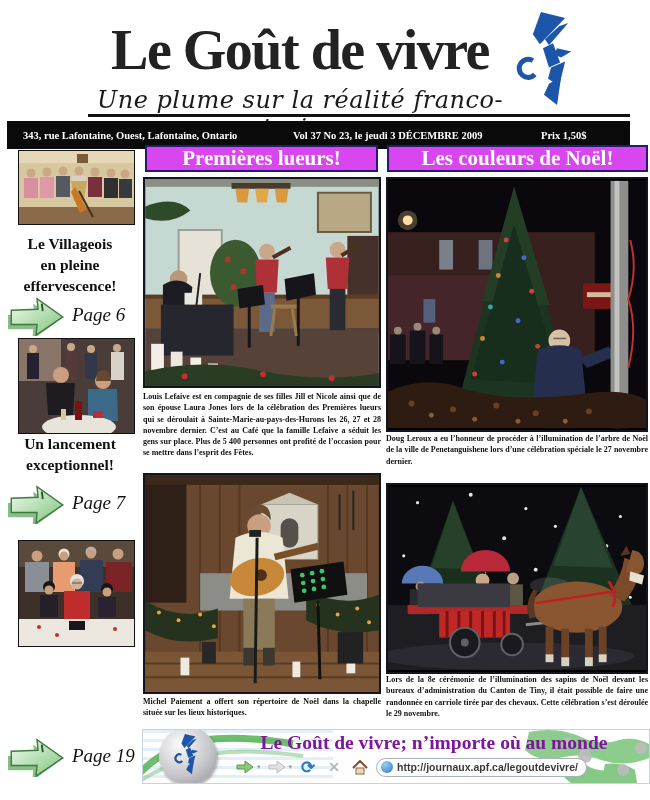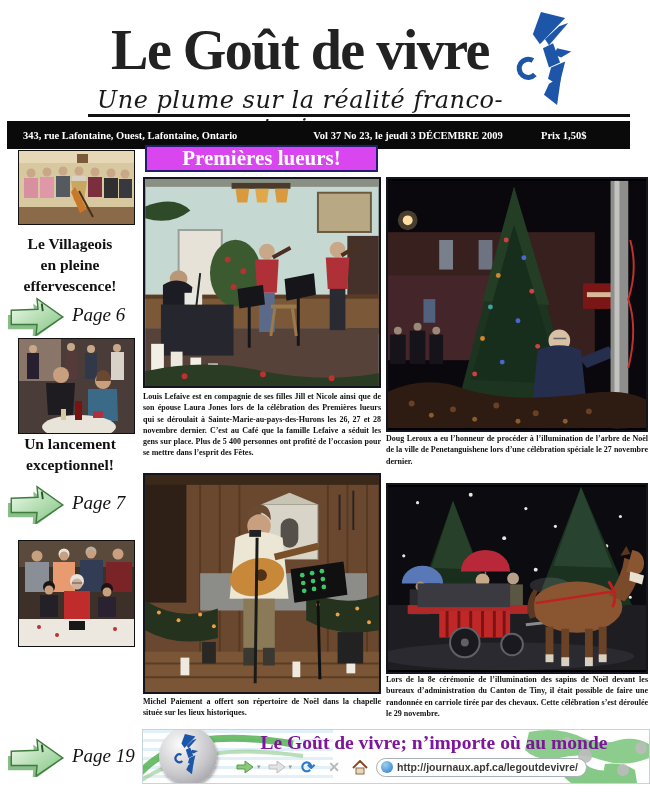--- a/index.html
+++ b/index.html
@@ -12,21 +12,21 @@
     font-size:56px;font-weight:bold;letter-spacing:-1.5px;color:#222;}
   .mast-tag{left:40px;top:86px;width:520px;text-align:center;
     font-family:"DejaVu Serif",serif;font-style:italic;font-size:24px;color:#1a1a1a;letter-spacing:.5px;}
   .mast-rule{left:88px;top:114px;width:542px;height:3px;background:#111;}
   .mast-bird{left:512px;top:10px;width:72px;height:106px;}
 
   
   .infobar{left:7px;top:121px;width:623px;height:28px;background:#0a0a0a;color:#fff;
     font-size:10.5px;font-weight:bold;display:flex;align-items:center;}
   .infobar .adr{margin-left:16px;width:270px;}
-  .infobar .ed{width:230px;text-align:center;}
+  .infobar .ed{width:230px;text-align:left;}
   .infobar .pr{margin-left:18px;}
 
   
   .banner{height:23px;background:#d946ef;border:2px solid #241c6e;color:#fff;
     font-size:21px;font-weight:bold;text-align:center;line-height:23px;}
   .banner-mid{left:145px;top:145px;width:229px;}
   .banner-right{left:387px;top:145px;width:257px;}
 
   
   .photo{background:#000;}
@@ -330,20 +330,21 @@
       <line x1="176" y1="128" x2="178" y2="208" stroke="#101010" stroke-width="3"></line>
       <rect x="36" y="186" width="9" height="18" fill="#eeeae0"></rect>
         <rect x="150" y="190" width="8" height="16" fill="#eeeae0"></rect>
         <rect x="205" y="182" width="9" height="20" fill="#eeeae0"></rect>
       <rect x="58" y="170" width="14" height="22" fill="#2a2824"></rect>
         <rect x="196" y="160" width="26" height="32" fill="#222"></rect>
     </svg>
   </div>
   <div class="abs cap cap-mid" style="top:696px;">Michel Paiement a offert son répertoire de Noël dans la chapelle située sur les lieux historiques.</div>
 
+  <div class="abs banner banner-right">Les couleurs de Noël!</div>
 
   <div class="abs photo b2" style="left:386px;top:177px;width:258px;height:251px;">
     <svg viewBox="0 0 262 251">
       <rect width="262" height="251" fill="#0a080c"></rect>
       <circle cx="20" cy="40" r="10" fill="#ffdca0" opacity=".25"></circle>
         <circle cx="20" cy="40" r="5" fill="#ffdca0"></circle>
       <rect y="52" width="210" height="130" fill="#38201e"></rect>
       <rect y="96" width="150" height="86" fill="#44262a"></rect>
       <rect x="52" y="60" width="14" height="30" fill="#8a98a8" opacity=".8"></rect>
         <rect x="92" y="60" width="14" height="30" fill="#7a8898" opacity=".8"></rect>

